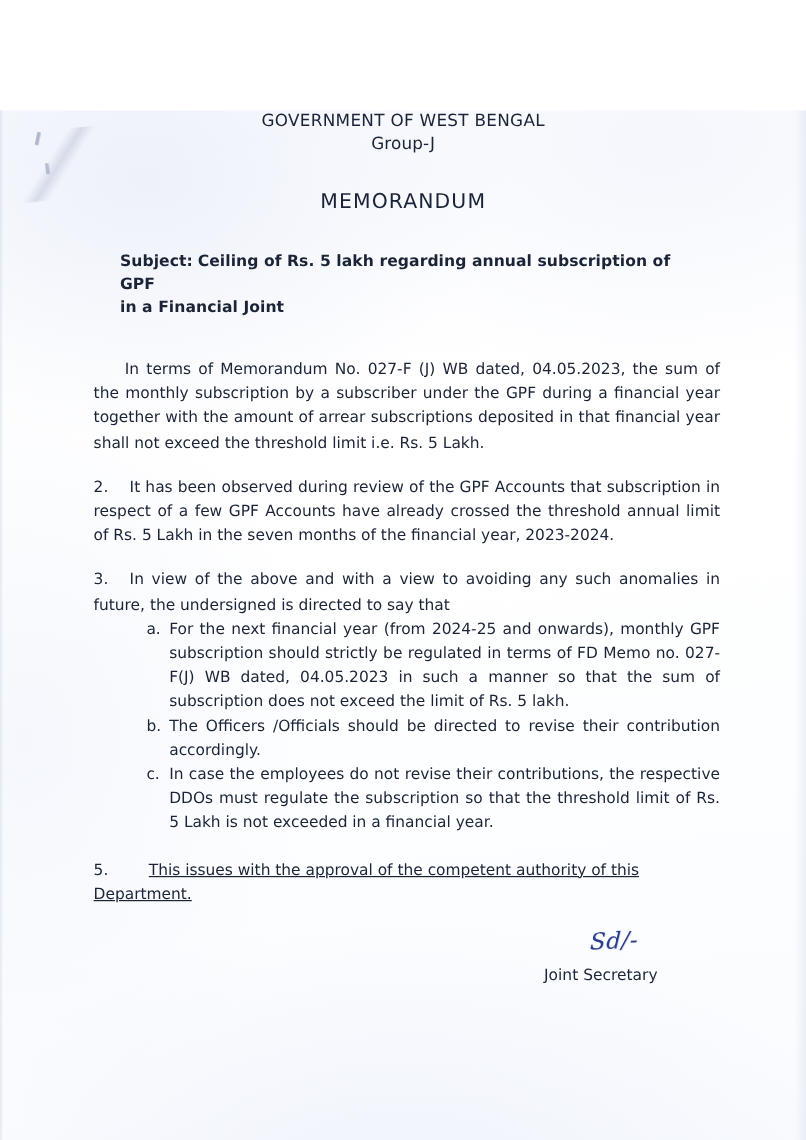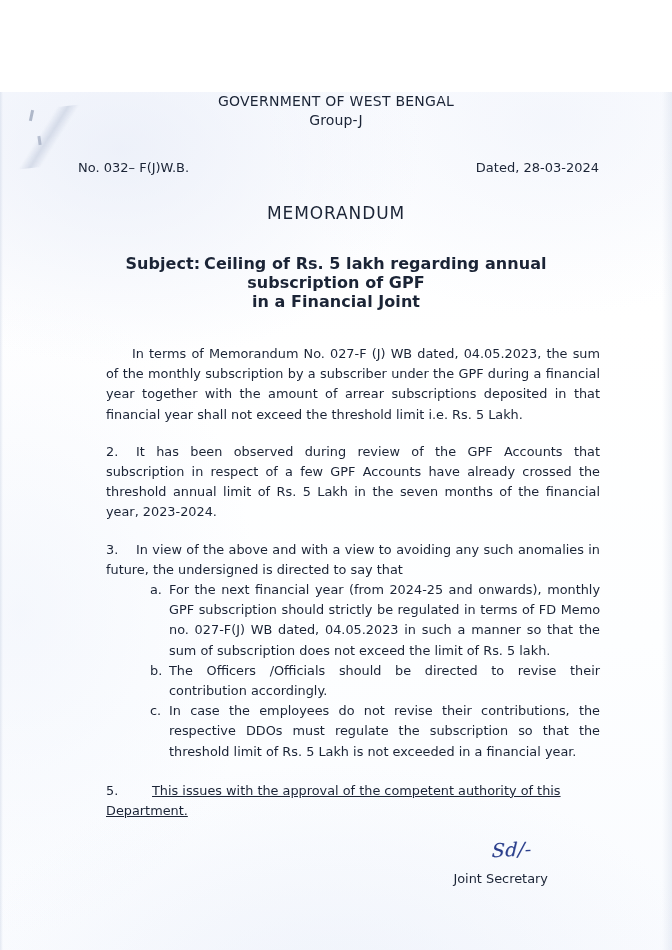--- a/index.html
+++ b/index.html
@@ -87,34 +87,32 @@
   .doc-title {
     text-align: center;
     margin-top: 28px;
     font-size: 17px;
     letter-spacing: 0.9px;
   }
 
   .subject {
     margin: 31px auto 0;
     width: 472px;
-    text-align: center;
-    font-size: 16px;
+    font-size: 13px;
     font-weight: bold;
     line-height: 19px;
     letter-spacing: 0.05px;
   }
   .subject .sub-label { margin-right: 4px; }
 
   .body {
     margin-top: 33px;
     padding: 0 72px 0 78px;
     font-size: 12.85px;
     line-height: 20.2px;
-    margin-left: 28px;
   }
 
   .para {
     text-align: justify;
     text-justify: inter-word;
     margin-bottom: 17px;
   }
   .para:last-child { margin-bottom: 0; }
 
   .para-1 { text-indent: 26px; }
@@ -185,24 +183,20 @@
   <div class="artifact edge-left"></div>
   <div class="artifact edge-right"></div>
 
   <div class="content">
 
     <div class="letterhead">
       <span class="lh-line">GOVERNMENT OF WEST BENGAL</span>
       <span class="lh-line lh-group">Group-J</span>
     </div>
 
-    <div class="refline">
-      <span class="memo-no">No. 032– F(J)W.B.</span>
-      <span class="date">Dated, 28-03-2024</span>
-    </div>
 
     <div class="doc-title">MEMORANDUM</div>
 
     <div class="subject">
       <span class="sub-label">Subject:</span><span>Ceiling of Rs. 5 lakh regarding annual subscription of GPF</span>
       <br>
       <span>in a Financial Joint</span>
     </div>
 
     <div class="body">

